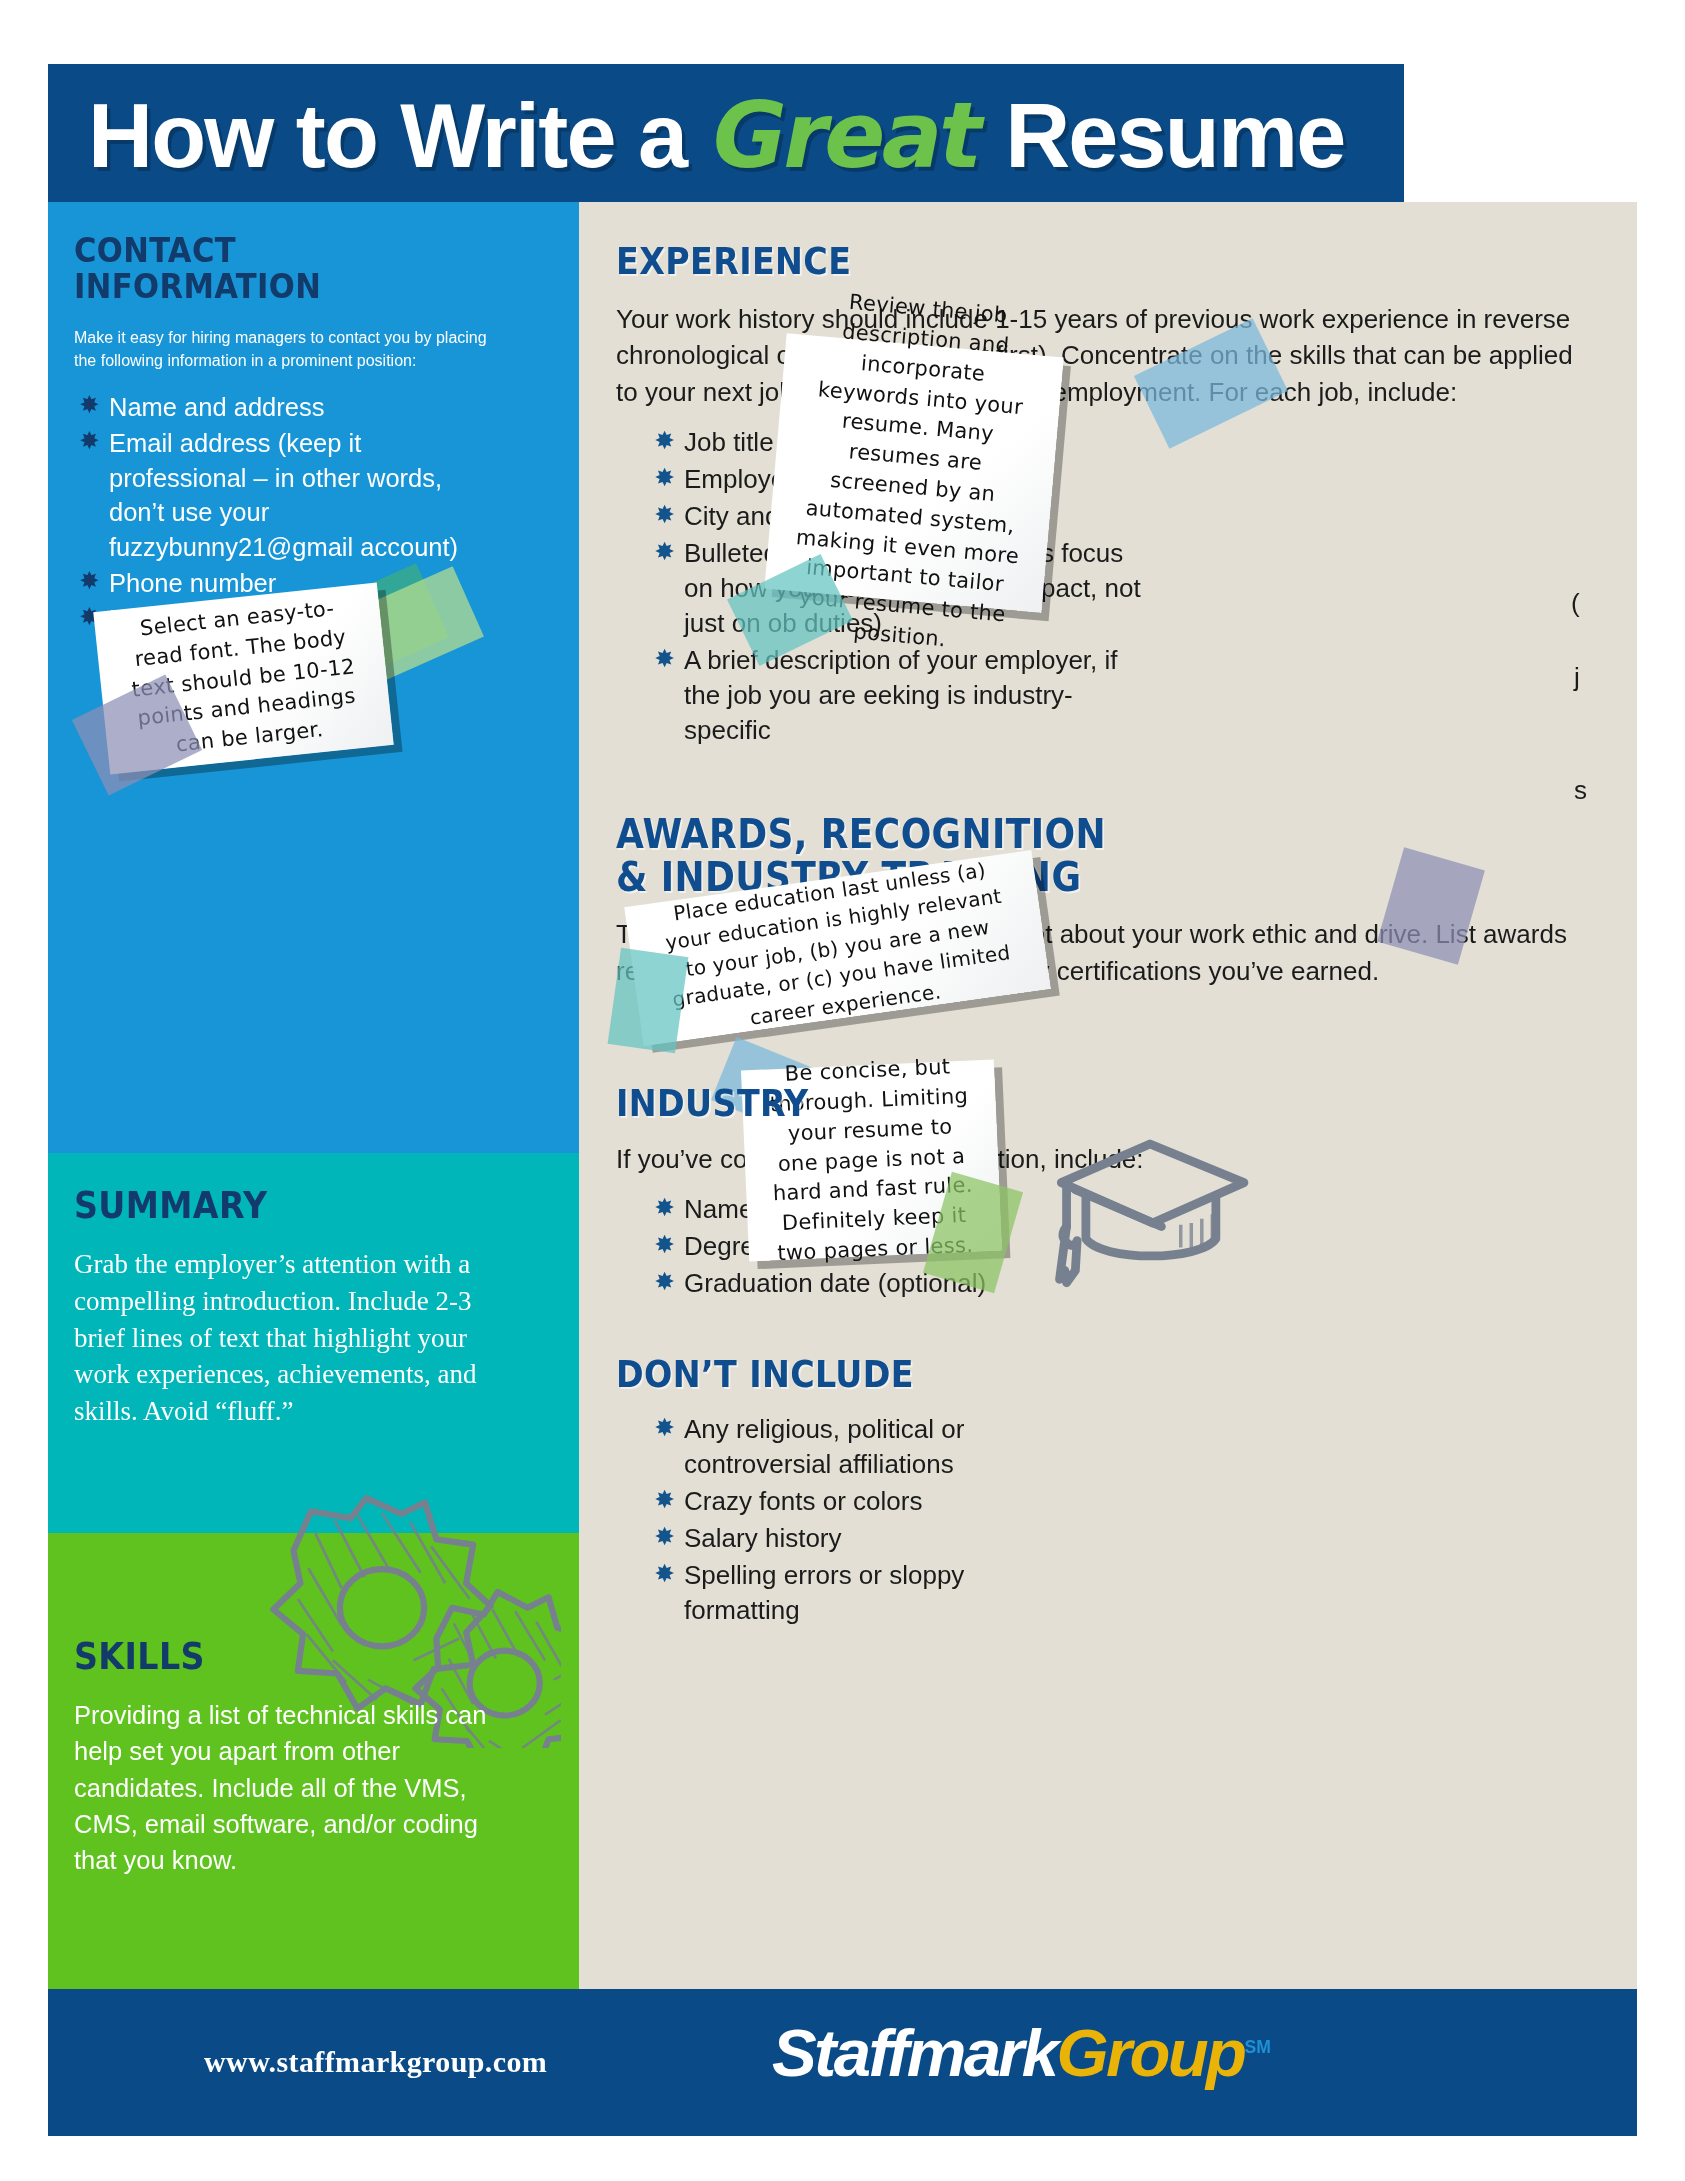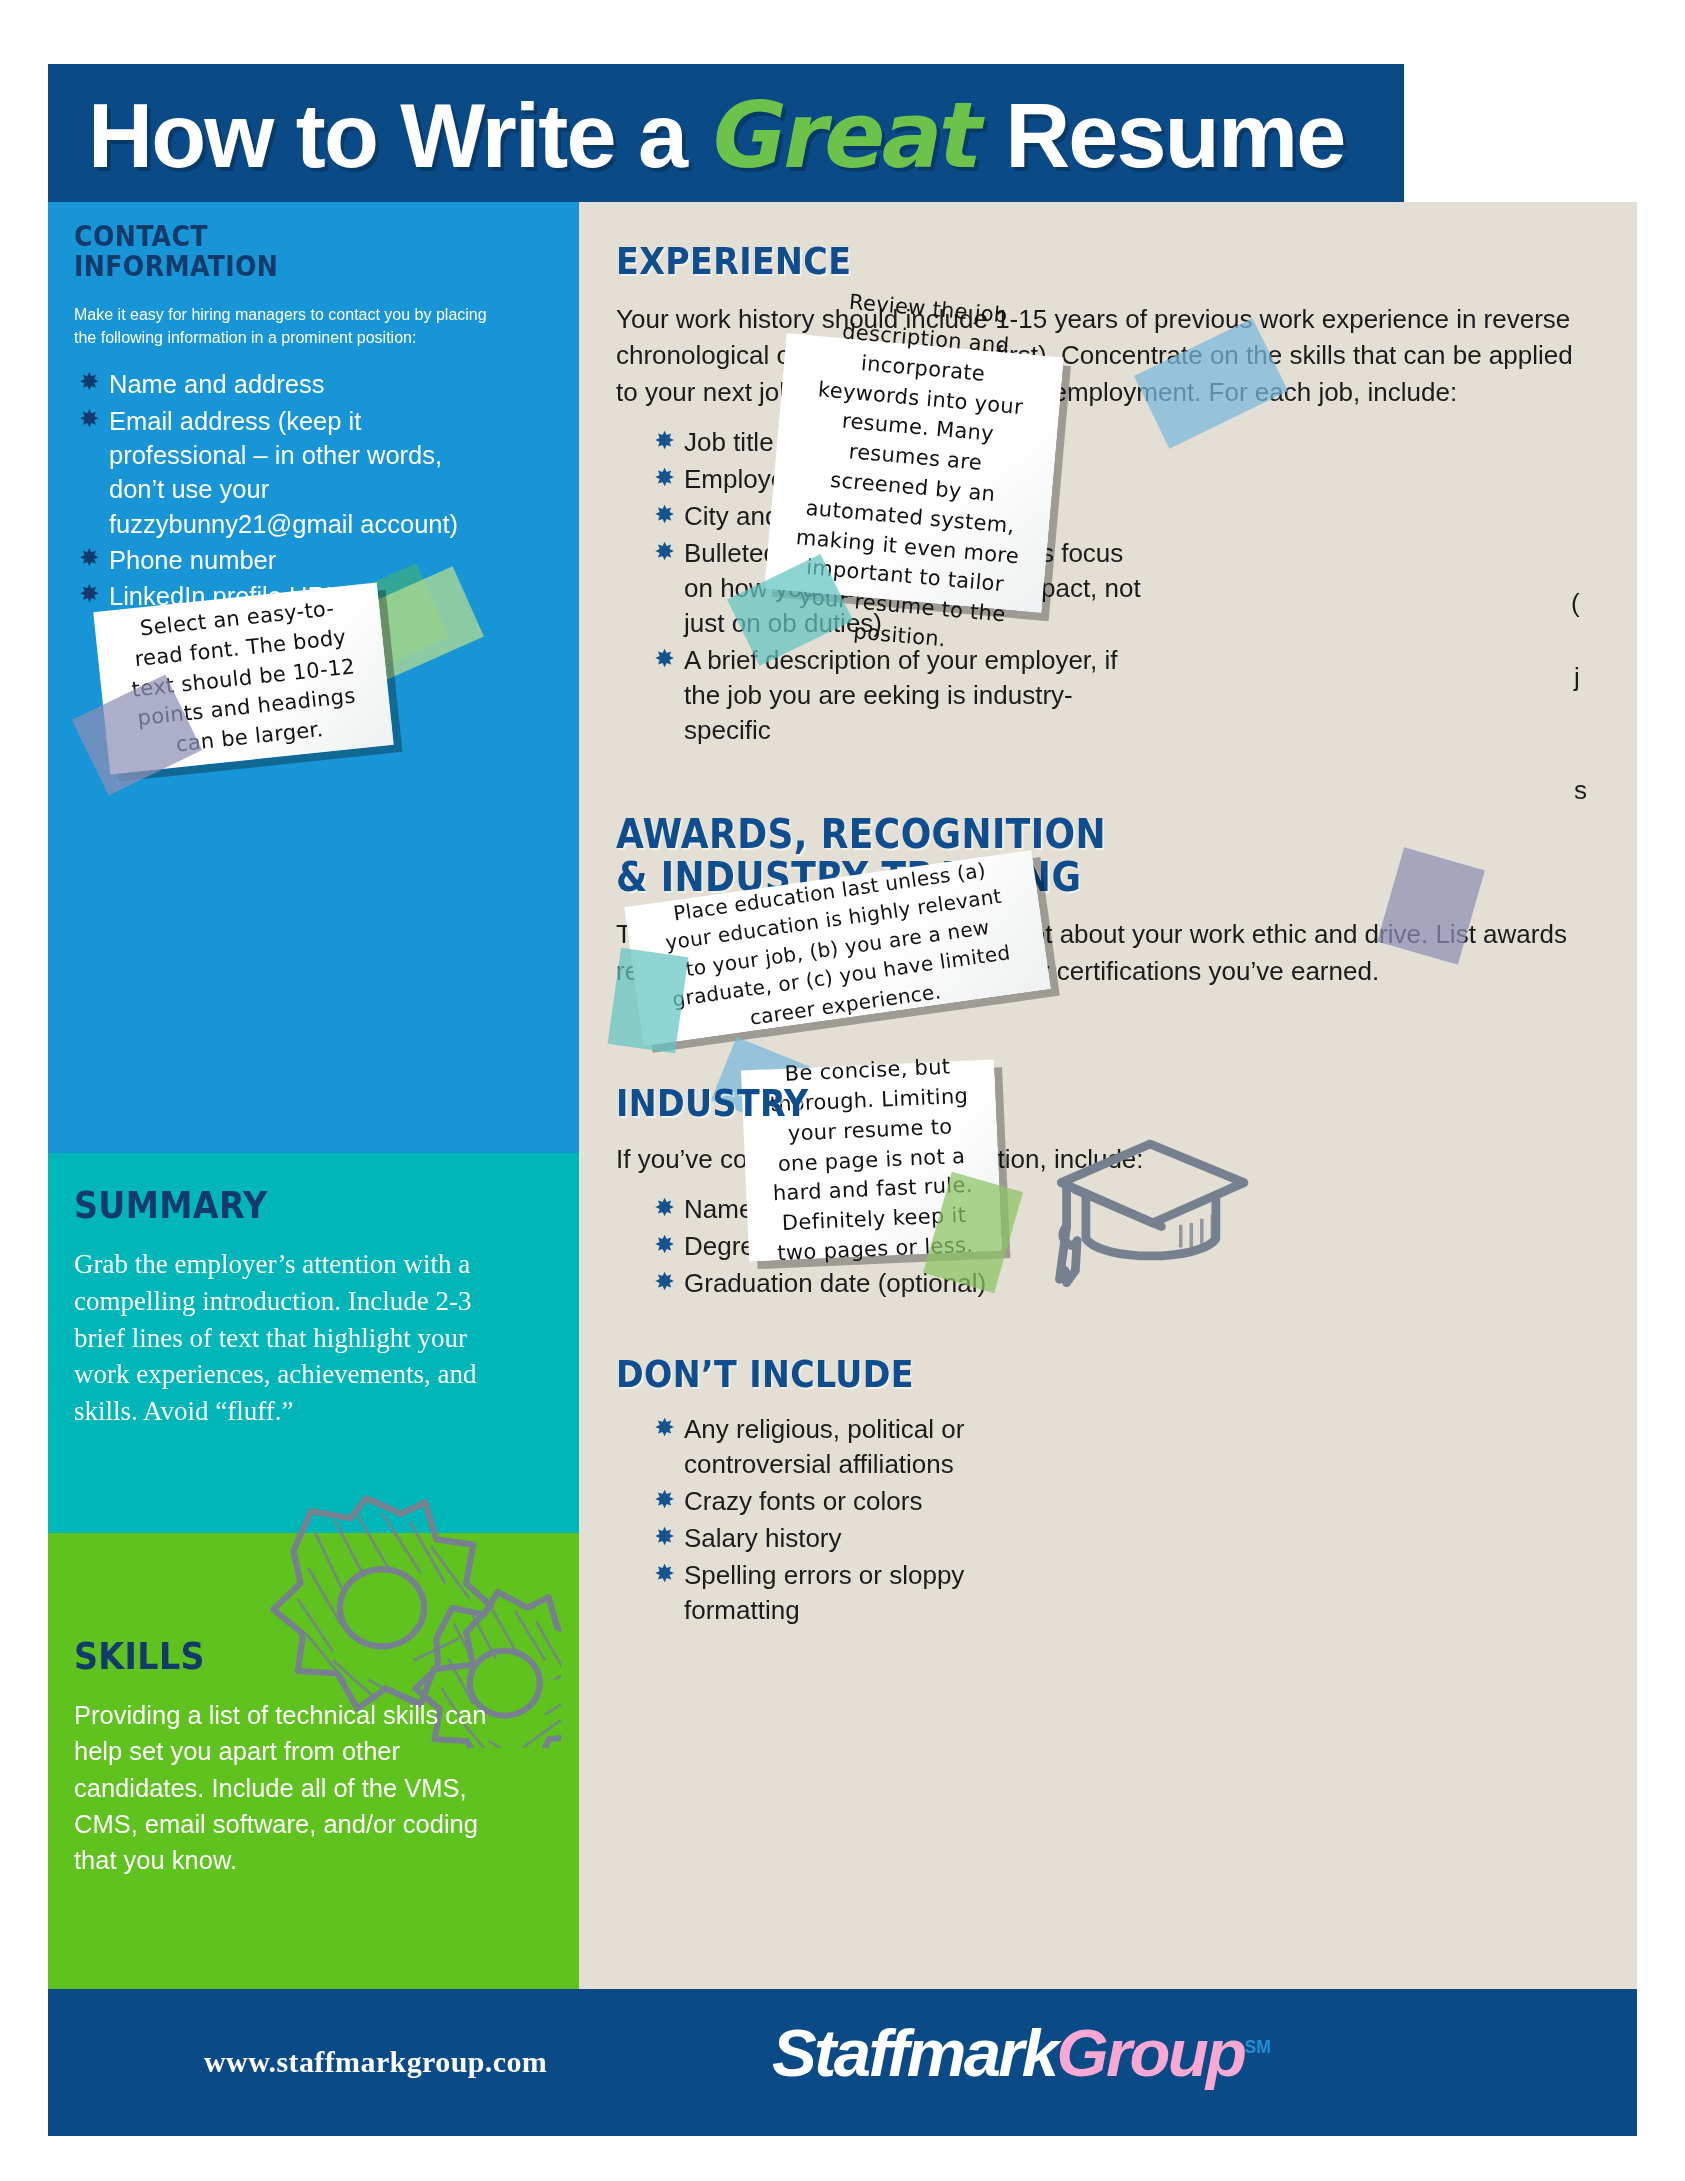--- a/index.html
+++ b/index.html
@@ -32,21 +32,21 @@
 
   
   .footer{position:absolute;left:0;top:1941px;width:1589px;height:147px;
           background:#0a4b87;}
   .footer-url{position:absolute;left:156px;top:56px;color:#fff;font-size:30px;
           font-weight:bold;font-family:"Liberation Serif",serif;letter-spacing:0.4px;}
   .logo{position:absolute;left:724px;top:24.6px;font-size:67px;font-weight:bold;
           letter-spacing:-2.6px;font-family:"Liberation Sans",sans-serif;
           font-style:italic;}
   .logo .sm1{color:#ffffff;}
-  .logo .sm2{color:#f9a8d4;}
+  .logo .sm2{color:#eab308;}
   .logo .sm-tm{font-size:17.6px;color:#1f8fd6;font-style:normal;
           vertical-align:super;letter-spacing:0;}
 
   
   h2.sec-head{margin:0;font-family:"DejaVu Sans Condensed","Liberation Sans",sans-serif;
           font-weight:bold;letter-spacing:0.4px;line-height:1.06;}
   .head-navy{color:#123a6b;}
   .head-blue{color:#0f4d8f;text-shadow:1.8px 1.8px 0 rgba(255,255,255,.55);}
   .body-txt{margin:0;line-height:1.42;}
   .white-txt{color:#ffffff;}
@@ -76,21 +76,21 @@
 
 <div id="poster">
 
   <div class="header">
     <div class="header-title"><span>How to Write a </span><span class="header-great">Great</span><span> Resume</span></div>
   </div>
 
   <div class="col-left">
 
     <div class="blk blk-contact">
-      <h2 class="sec-head head-navy" style="padding-top:20px;font-size:28px;">
+      <h2 class="sec-head head-navy" style="padding-top:30px;font-size:34px;">
         <span>CONTACT</span><br>
         <span>INFORMATION</span>
       </h2>
       <p class="body-txt white-txt" style="font-size:16px;margin-top:23px;width:432px;">Make it easy for hiring managers to contact you by placing the following information in a prominent position:</p>
       <ul class="starlist white-txt" style="font-size:25.5px;margin-top:17.6px;width:413px;">
         <li><span class="star star-navy">✸</span><span>Name and address</span></li>
         <li><span class="star star-navy">✸</span><span>Email address (keep it professional – in other words, don’t use your fuzzybunny21@gmail account)</span></li>
         <li><span class="star star-navy">✸</span><span>Phone number</span></li>
         <li><span class="star star-navy">✸</span><span>LinkedIn profile URL</span></li>
       </ul>

